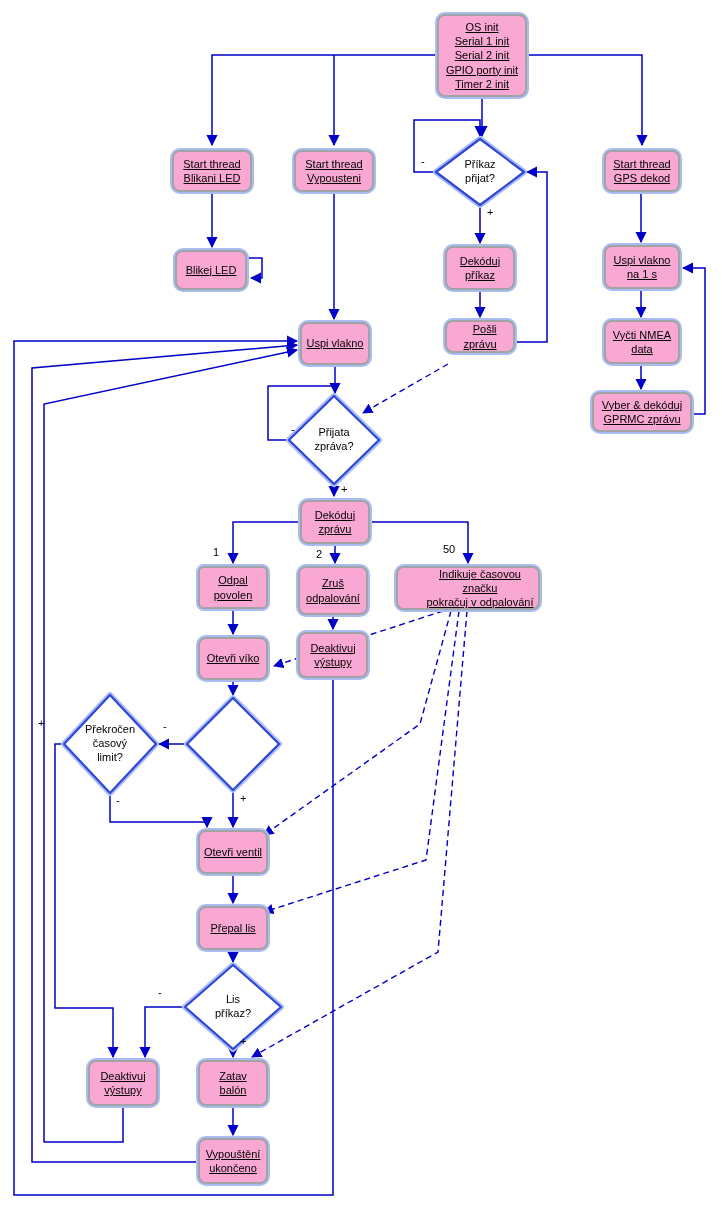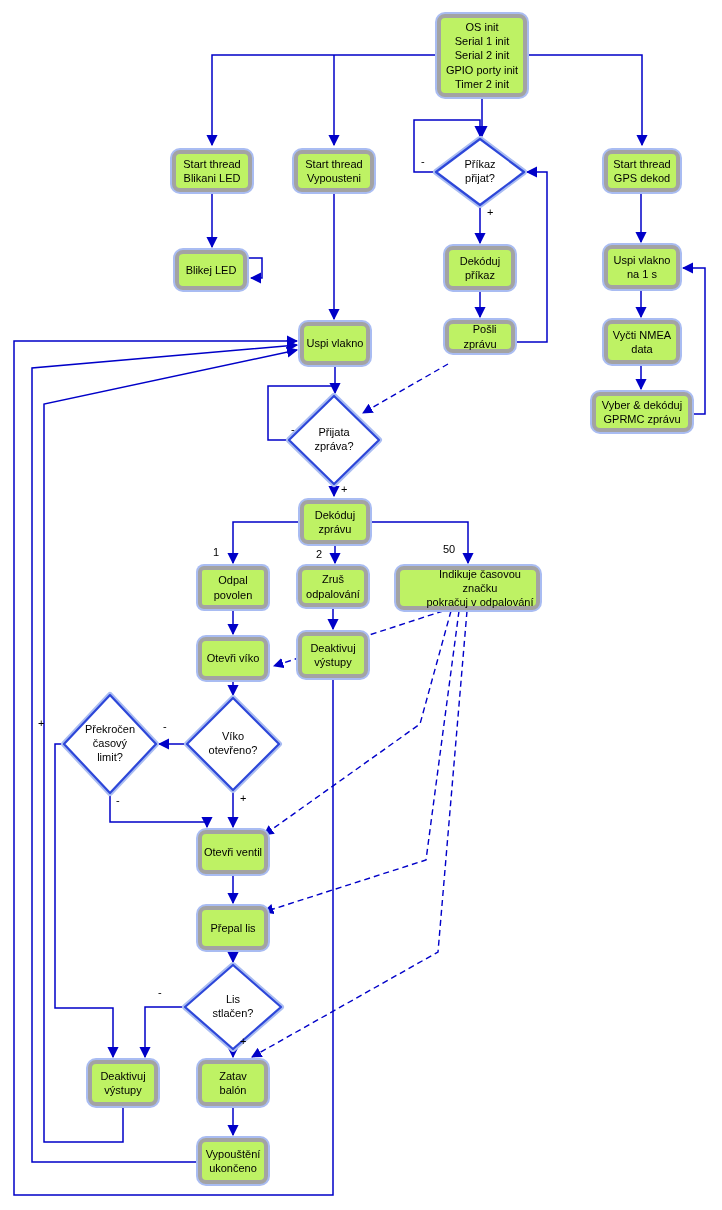--- a/index.html
+++ b/index.html
@@ -1,23 +1,23 @@
 <!DOCTYPE html>
 <html><head>
 <meta charset="utf-8">
 <style>
   html,body{margin:0;padding:0;background:#ffffff;}
   #stage{position:relative;width:722px;height:1210px;background:#ffffff;overflow:hidden;
          font-family:"Liberation Sans",sans-serif;color:#000;}
   #wires{position:absolute;left:0;top:0;width:722px;height:1210px;}
-  .node{position:absolute;box-sizing:border-box;background:#bef264;
-        border:4px solid #a3a3a3;border-radius:8px;
+  .node{position:absolute;box-sizing:border-box;background:#f9a8d4;
+        border:2px solid #a3a3a3;border-radius:8px;
         box-shadow:0 0 0 2px #a9bcf2;
         display:flex;align-items:center;justify-content:center;text-align:center;
-        font-size:11px;line-height:1.3;white-space:pre-line;z-index:2;}
+        font-size:11px;line-height:1.3;white-space:pre-line;z-index:2;text-decoration:underline;}
   .dlabel{position:absolute;display:flex;align-items:center;justify-content:center;
         text-align:center;font-size:11px;line-height:1.25;white-space:pre-line;z-index:2;}
   .elabel{position:absolute;font-size:11px;z-index:3;}
 </style>
 </head>
 <body>
 
 <div id="stage">
 
   <svg id="wires" viewBox="0 0 722 1210" xmlns="http://www.w3.org/2000/svg">
@@ -110,47 +110,45 @@
   <div class="node" style="left:604px;top:245px;width:76px;height:44px;">Uspi vlakno
 na 1 s</div>
   <div class="node" style="left:604px;top:320px;width:76px;height:44px;">Vyčti NMEA
 data</div>
   <div class="node" style="left:592px;top:392px;width:100px;height:40px;">Vyber &amp; dekóduj
 GPRMC zprávu</div>
   <div class="node" style="left:300px;top:500px;width:70px;height:44px;">Dekóduj
 zprávu</div>
   <div class="node" style="left:198px;top:566px;width:70px;height:43px;border-radius:6px;">Odpal
 povolen</div>
-  <div class="node" style="left:298px;top:566px;width:70px;height:41px;">Zruš
+  <div class="node" style="left:298px;top:566px;width:70px;height:49px;">Zruš
 odpalování</div>
   <div class="node" style="left:396px;top:566px;width:144px;height:44px;padding-left:24px;">Indikuje časovou značku
 pokračuj v odpalování</div>
   <div class="node" style="left:198px;top:637px;width:70px;height:43px;">Otevři víko</div>
   <div class="node" style="left:298px;top:632px;width:70px;height:46px;">Deaktivuj
 výstupy</div>
   <div class="node" style="left:198px;top:830px;width:70px;height:44px;">Otevři ventil</div>
   <div class="node" style="left:198px;top:906px;width:70px;height:44px;">Přepal lis</div>
   <div class="node" style="left:88px;top:1060px;width:70px;height:46px;">Deaktivuj
 výstupy</div>
   <div class="node" style="left:198px;top:1060px;width:70px;height:46px;">Zatav
 balón</div>
   <div class="node" style="left:198px;top:1138px;width:70px;height:46px;">Vypouštění
 ukončeno</div>
 
   <div class="dlabel" style="left:440px;top:150px;width:80px;height:44px;">Příkaz
 přijat?</div>
   <div class="dlabel" style="left:294px;top:418px;width:80px;height:44px;">Přijata
 zpráva?</div>
-  <div class="dlabel" style="left:193px;top:722px;width:80px;height:44px;">Víko
-otevřeno?</div>
   <div class="dlabel" style="left:70px;top:721px;width:80px;height:46px;">Překročen
 časový
 limit?</div>
   <div class="dlabel" style="left:193px;top:986px;width:80px;height:42px;">Lis
-stlačen?</div>
+příkaz?</div>
 
   <div class="elabel" style="left:421px;top:155px;">-</div>
   <div class="elabel" style="left:487px;top:206px;">+</div>
   <div class="elabel" style="left:291px;top:423px;">-</div>
   <div class="elabel" style="left:341px;top:483px;">+</div>
   <div class="elabel" style="left:213px;top:546px;">1</div>
   <div class="elabel" style="left:316px;top:548px;">2</div>
   <div class="elabel" style="left:443px;top:543px;">50</div>
   <div class="elabel" style="left:163px;top:720px;">-</div>
   <div class="elabel" style="left:240px;top:792px;">+</div>

